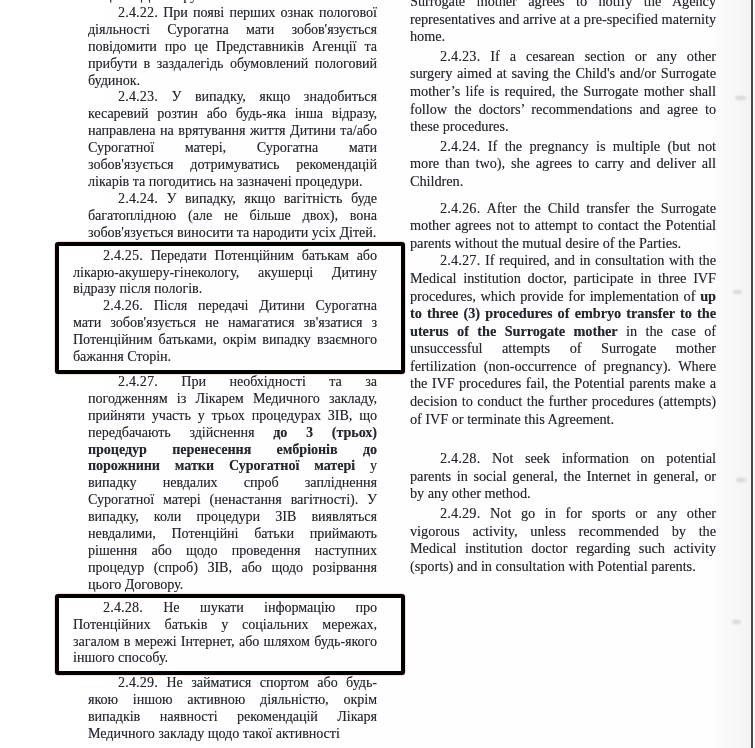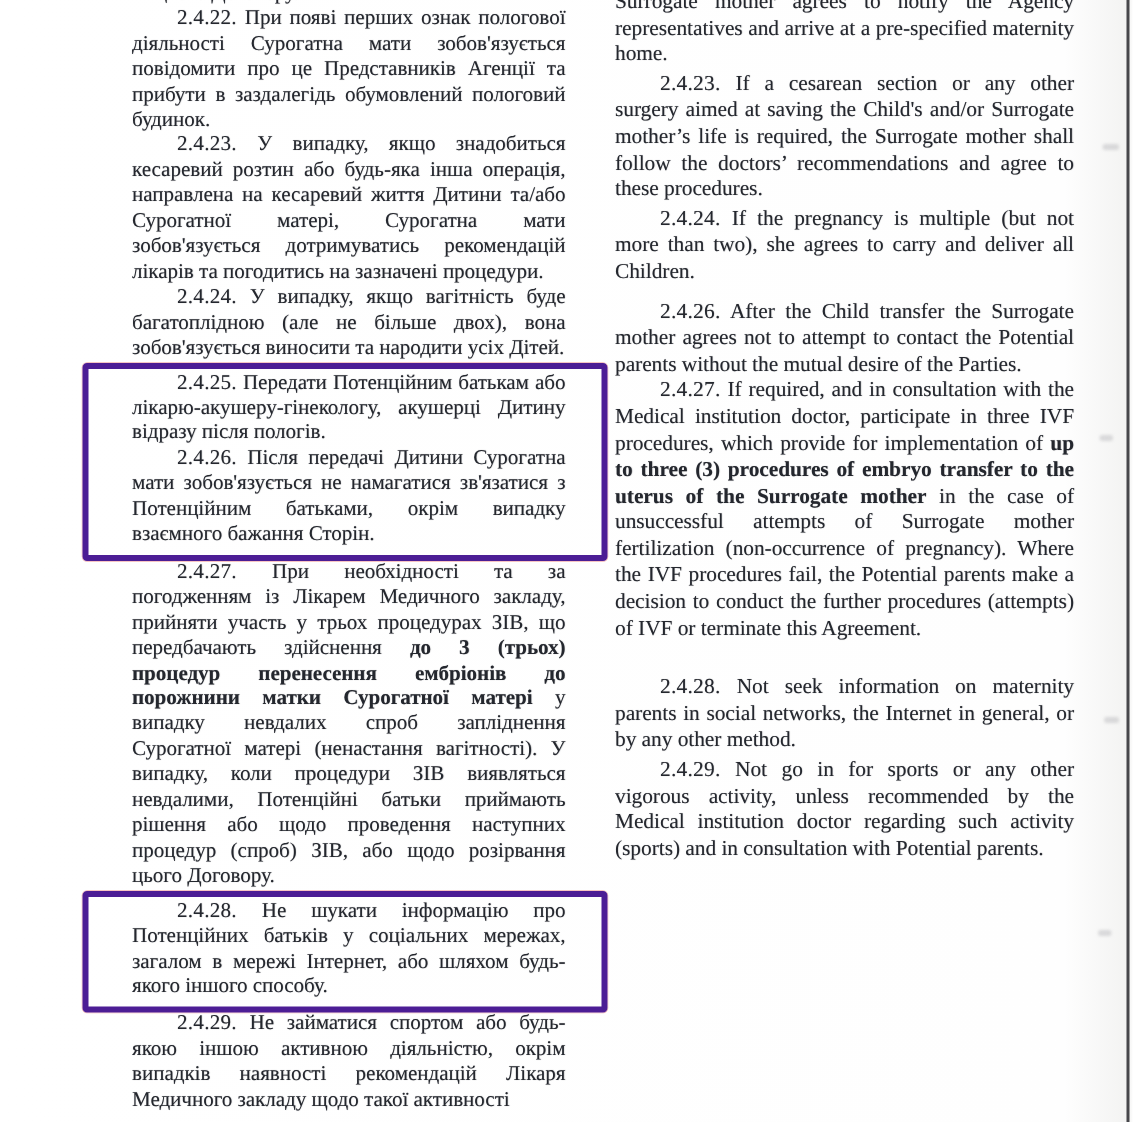--- a/index.html
+++ b/index.html
@@ -21,25 +21,25 @@
   .col-en { left:410px; top:-7px; width:306px; font-size:14.2px; line-height:17.6px; }
   p.clause { text-align:justify; text-indent:30px; }
   .col-en p.clause { margin-top:2px; }
   .col-en p.clause.flush { margin-top:0; }
   .col-en p.clause.tight { margin-top:9px; }
   p.partial { text-indent:0; }
   .col-ua p.partial { padding-left:16px; }
   b.num { font-weight:normal; letter-spacing:0.2px; }
   b.emph { font-weight:bold; }
   .hl-box {
-    border:4px solid #4c1d95;
+    border:4px solid #000000;
     border-radius:3px;
     margin-left:-33px;
     margin-right:-28px;
-    padding:2px 24px 4px 29px;
+    padding:2px 24px 4px 14px;
     box-shadow:0 0 0 0.5px rgba(227,35,28,0.35);
   }
   .page-edge-line {
     position:absolute; left:751px; top:0; width:2px; height:748px;
     background:#47474b;
   }
   .smudge {
     position:absolute;
     background:rgba(130,132,140,0.26);
     border-radius:2px;
@@ -49,21 +49,21 @@
 </head>
 <body>
 
 <div class="scan-bg"></div>
 
 <div class="col col-ua">
   <p class="partial"><span>цього Договору.</span></p>
 
   <p class="clause"><b class="num">2.4.22.</b><span> При появі перших ознак пологової діяльності Сурогатна мати зобов'язується повідомити про це Представників Агенції та прибути в заздалегідь обумовлений пологовий будинок.</span></p>
 
-  <p class="clause"><b class="num">2.4.23.</b><span> У випадку, якщо знадобиться кесаревий розтин або будь-яка інша операція, направлена на кесаревий життя Дитини та/або Сурогатної матері, Сурогатна мати зобов'язується дотримуватись рекомендацій лікарів та погодитись на зазначені процедури.</span></p>
+  <p class="clause"><b class="num">2.4.23.</b><span> У випадку, якщо знадобиться кесаревий розтин або будь-яка інша відразу, направлена на врятування життя Дитини та/або Сурогатної матері, Сурогатна мати зобов'язується дотримуватись рекомендацій лікарів та погодитись на зазначені процедури.</span></p>
 
   <p class="clause"><b class="num">2.4.24.</b><span> У випадку, якщо вагітність буде багатоплідною (але не більше двох), вона зобов'язується виносити та народити усіх Дітей.</span></p>
 
   <div class="hl-box">
     <p class="clause"><b class="num">2.4.25.</b><span> Передати Потенційним батькам або лікарю-акушеру-гінекологу, акушерці Дитину відразу після пологів.</span></p>
     <p class="clause"><b class="num">2.4.26.</b><span> Після передачі Дитини Сурогатна мати зобов'язується не намагатися зв'язатися з Потенційним батьками, окрім випадку взаємного бажання Сторін.</span></p>
   </div>
 
   <p class="clause"><b class="num">2.4.27.</b><span> При необхідності та за погодженням із Лікарем Медичного закладу, прийняти участь у трьох процедурах ЗІВ, що передбачають здійснення </span><b class="emph">до 3 (трьох) процедур перенесення ембріонів до порожнини матки Сурогатної матері</b><span> у випадку невдалих спроб запліднення Сурогатної матері (ненастання вагітності). У випадку, коли процедури ЗІВ виявляться невдалими, Потенційні батьки приймають рішення або щодо проведення наступних процедур (спроб) ЗІВ, або щодо розірвання цього Договору.</span></p>
 
@@ -79,21 +79,21 @@
 
   <p class="clause"><b class="num">2.4.23.</b><span> If a cesarean section or any other surgery aimed at saving the Child's and/or Surrogate mother’s life is required, the Surrogate mother shall follow the doctors’ recommendations and agree to these procedures.</span></p>
 
   <p class="clause"><b class="num">2.4.24.</b><span> If the pregnancy is multiple (but not more than two), she agrees to carry and deliver all Children.</span></p>
 
 
   <p class="clause tight"><b class="num">2.4.26.</b><span> After the Child transfer the Surrogate mother agrees not to attempt to contact the Potential parents without the mutual desire of the Parties.</span></p>
 
   <p class="clause flush"><b class="num">2.4.27.</b><span> If required, and in consultation with the Medical institution doctor, participate in three IVF procedures, which provide for implementation of </span><b class="emph">up to three (3) procedures of embryo transfer to the uterus of the Surrogate mother</b><span> in the case of unsuccessful attempts of Surrogate mother fertilization (non-occurrence of pregnancy). Where the IVF procedures fail, the Potential parents make a decision to conduct the further procedures (attempts) of IVF or terminate this Agreement.</span></p>
 
-  <p class="clause" style="margin-top:22px;"><b class="num">2.4.28.</b><span> Not seek information on maternity parents in social networks, the Internet in general, or by any other method.</span></p>
+  <p class="clause" style="margin-top:22px;"><b class="num">2.4.28.</b><span> Not seek information on potential parents in social general, the Internet in general, or by any other method.</span></p>
 
   <p class="clause"><b class="num">2.4.29.</b><span> Not go in for sports or any other vigorous activity, unless recommended by the Medical institution doctor regarding such activity (sports) and in consultation with Potential parents.</span></p>
 </div>
 
 <div class="page-edge-line"></div>
 <div class="smudge" style="left:735px; top:96px; width:11px; height:4px;"></div>
 <div class="smudge" style="left:733px; top:290px; width:9px; height:4px;"></div>
 <div class="smudge" style="left:736px; top:478px; width:10px; height:4px;"></div>
 <div class="smudge" style="left:732px; top:620px; width:9px; height:4px;"></div>
 

